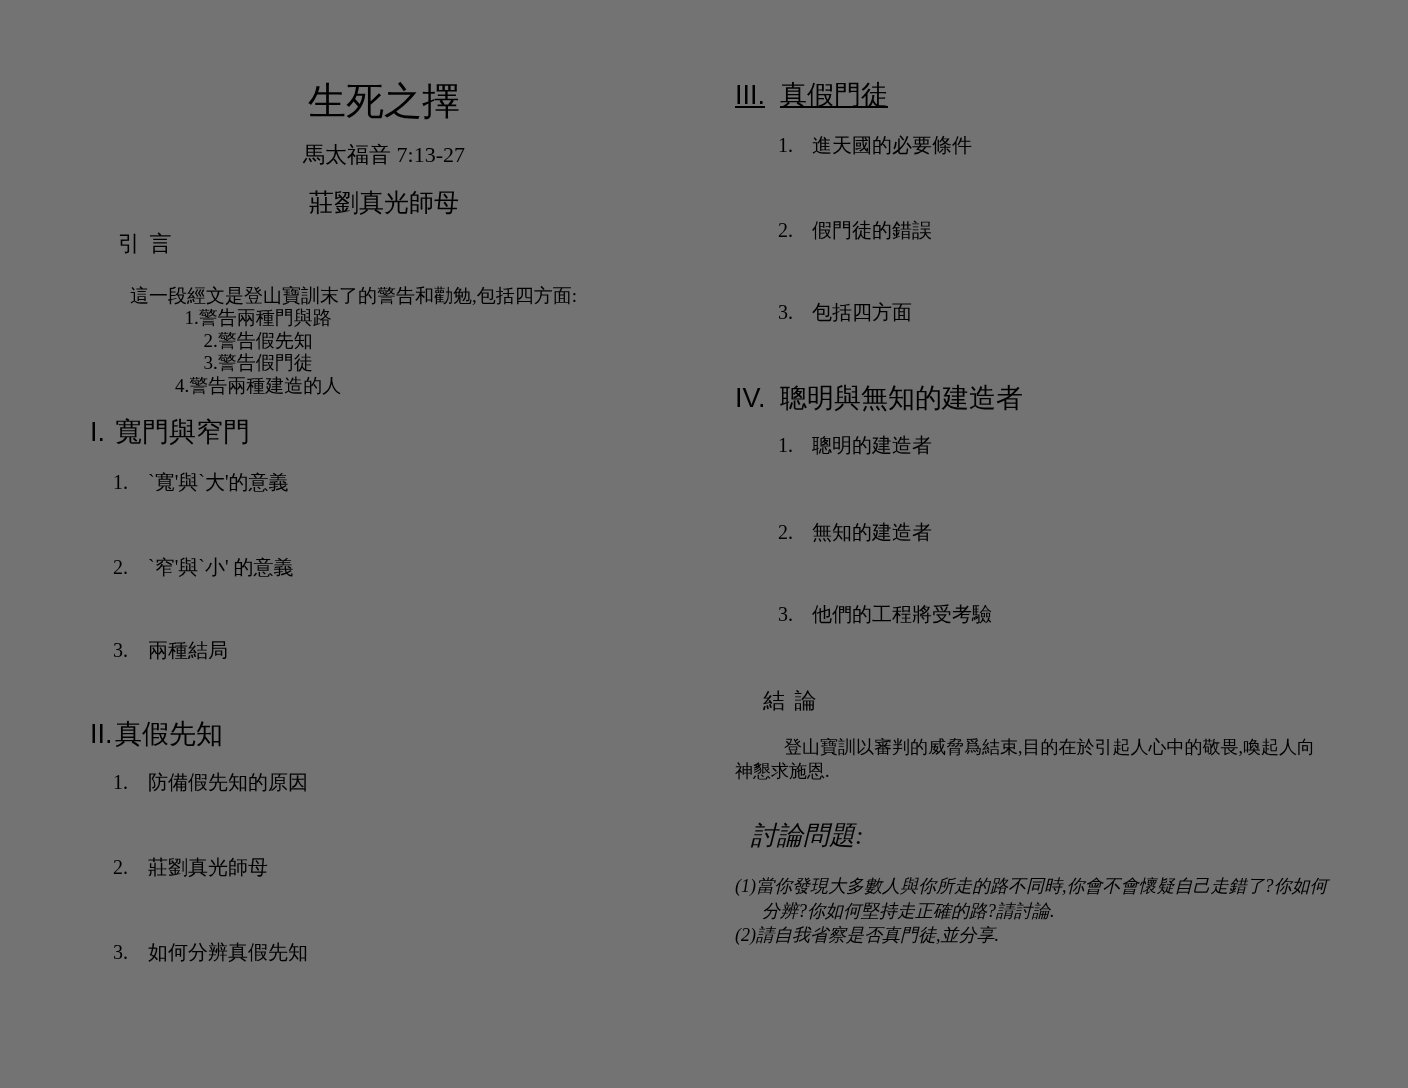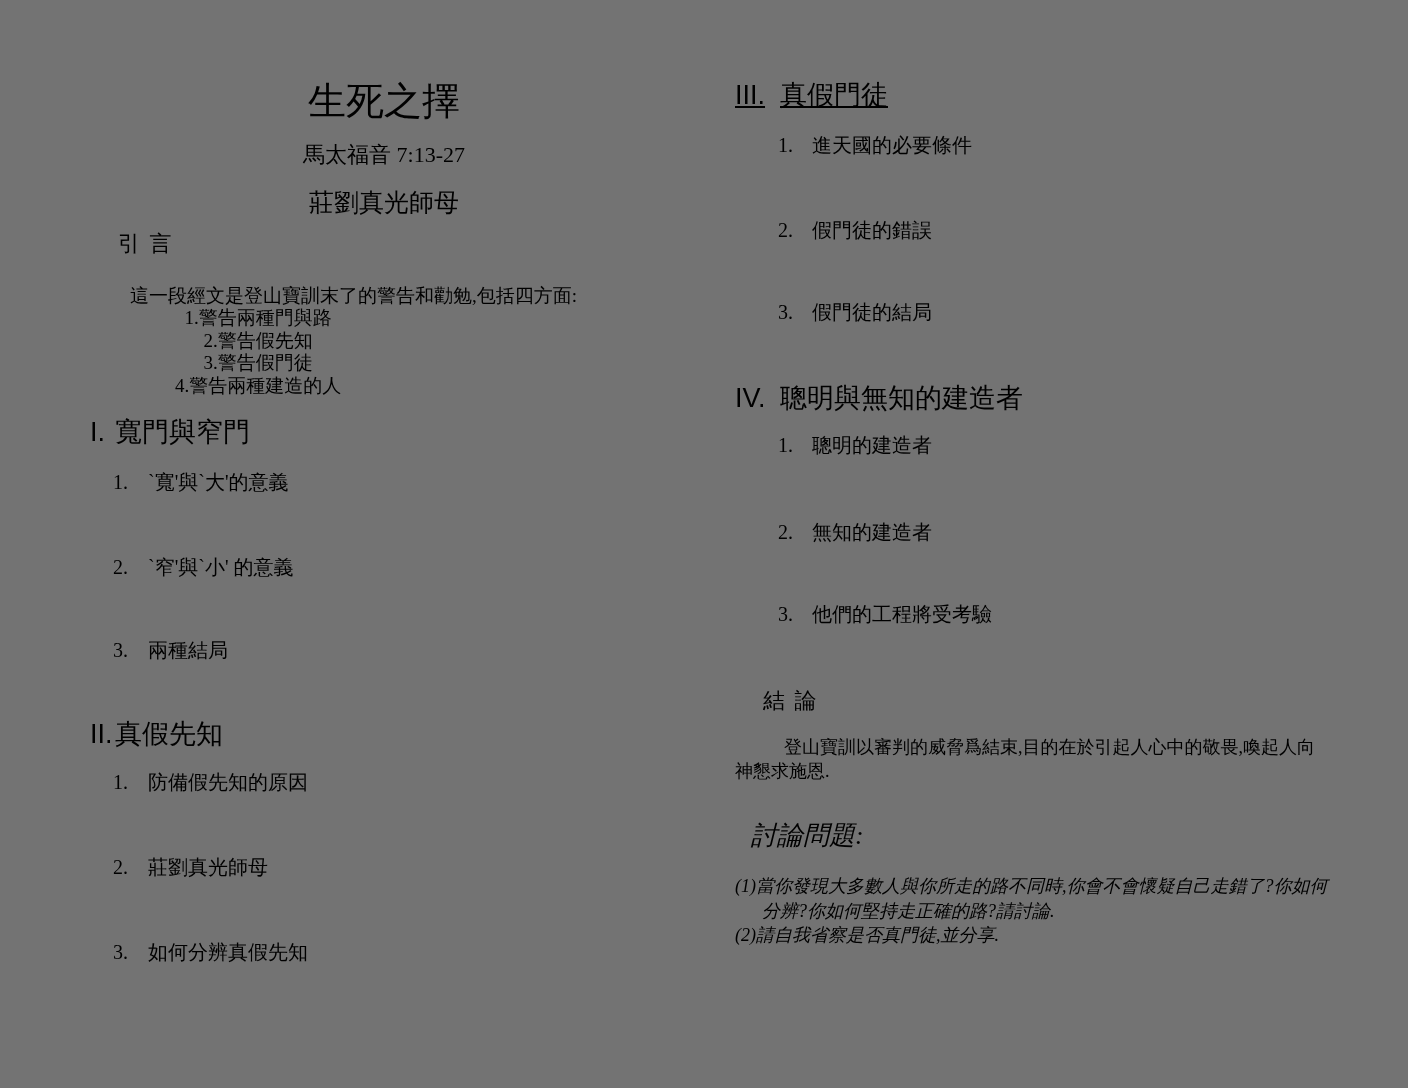--- a/index.html
+++ b/index.html
@@ -118,21 +118,21 @@
   <div class="abs item-row row-r" style="top:134px">
     <span class="inum" data-bind="sections.2.items.0.num">1.</span>
     <span data-bind="sections.2.items.0.text">進天國的必要條件</span>
   </div>
   <div class="abs item-row row-r" style="top:219px">
     <span class="inum" data-bind="sections.2.items.1.num">2.</span>
     <span data-bind="sections.2.items.1.text">假門徒的錯誤</span>
   </div>
   <div class="abs item-row row-r" style="top:301px">
     <span class="inum" data-bind="sections.2.items.2.num">3.</span>
-    <span data-bind="sections.2.items.2.text">假門徒的結局</span>
+    <span data-bind="sections.2.items.2.text">包括四方面</span>
   </div>
 
   <div class="abs sec-heading sec4">
     <span class="rn rn-r" data-bind="sections.3.numeral">IV.</span>
     <span data-bind="sections.3.title">聰明與無知的建造者</span>
   </div>
   <div class="abs item-row row-r" style="top:434px">
     <span class="inum" data-bind="sections.3.items.0.num">1.</span>
     <span data-bind="sections.3.items.0.text">聰明的建造者</span>
   </div>

